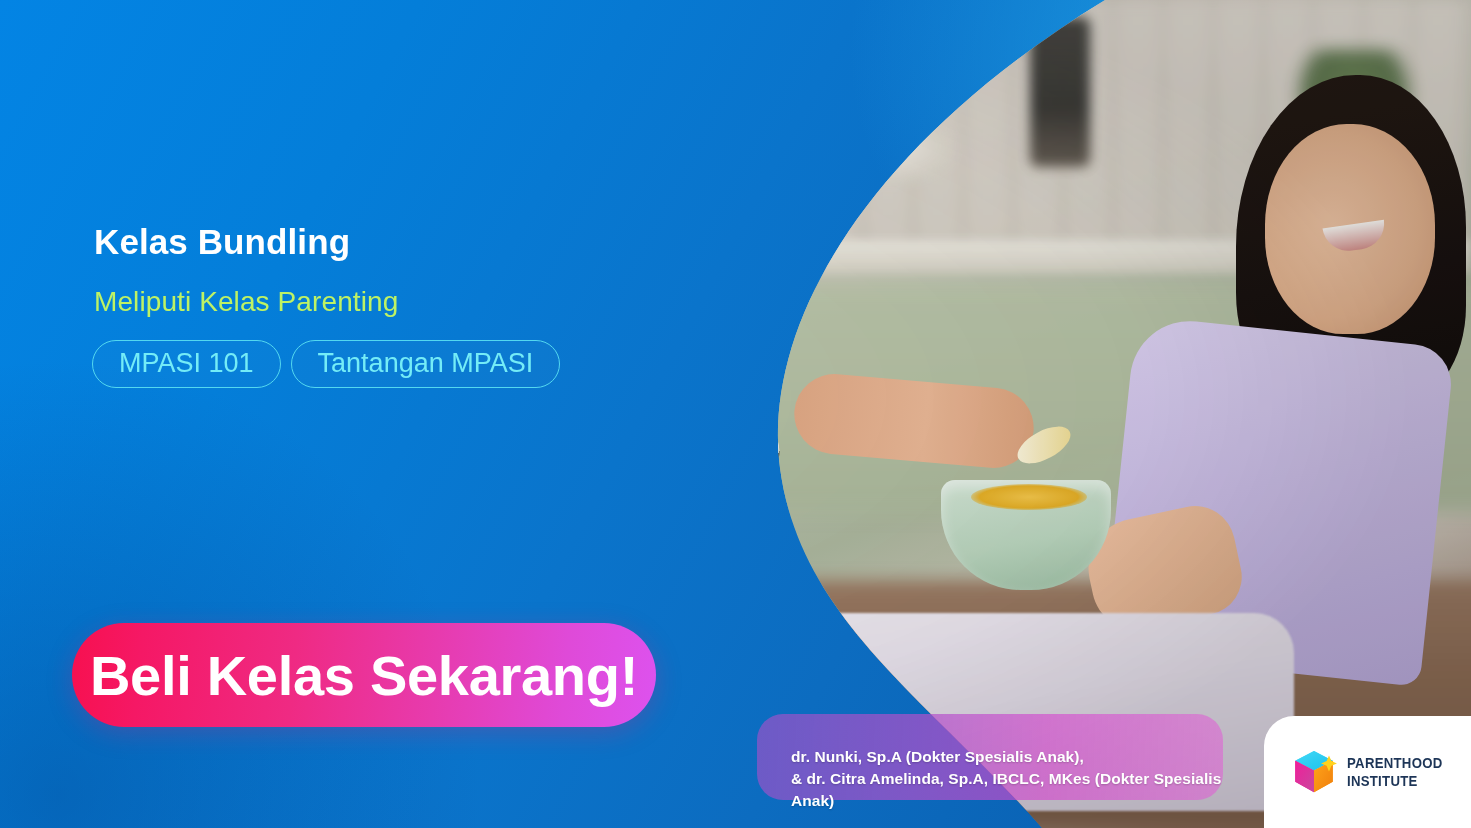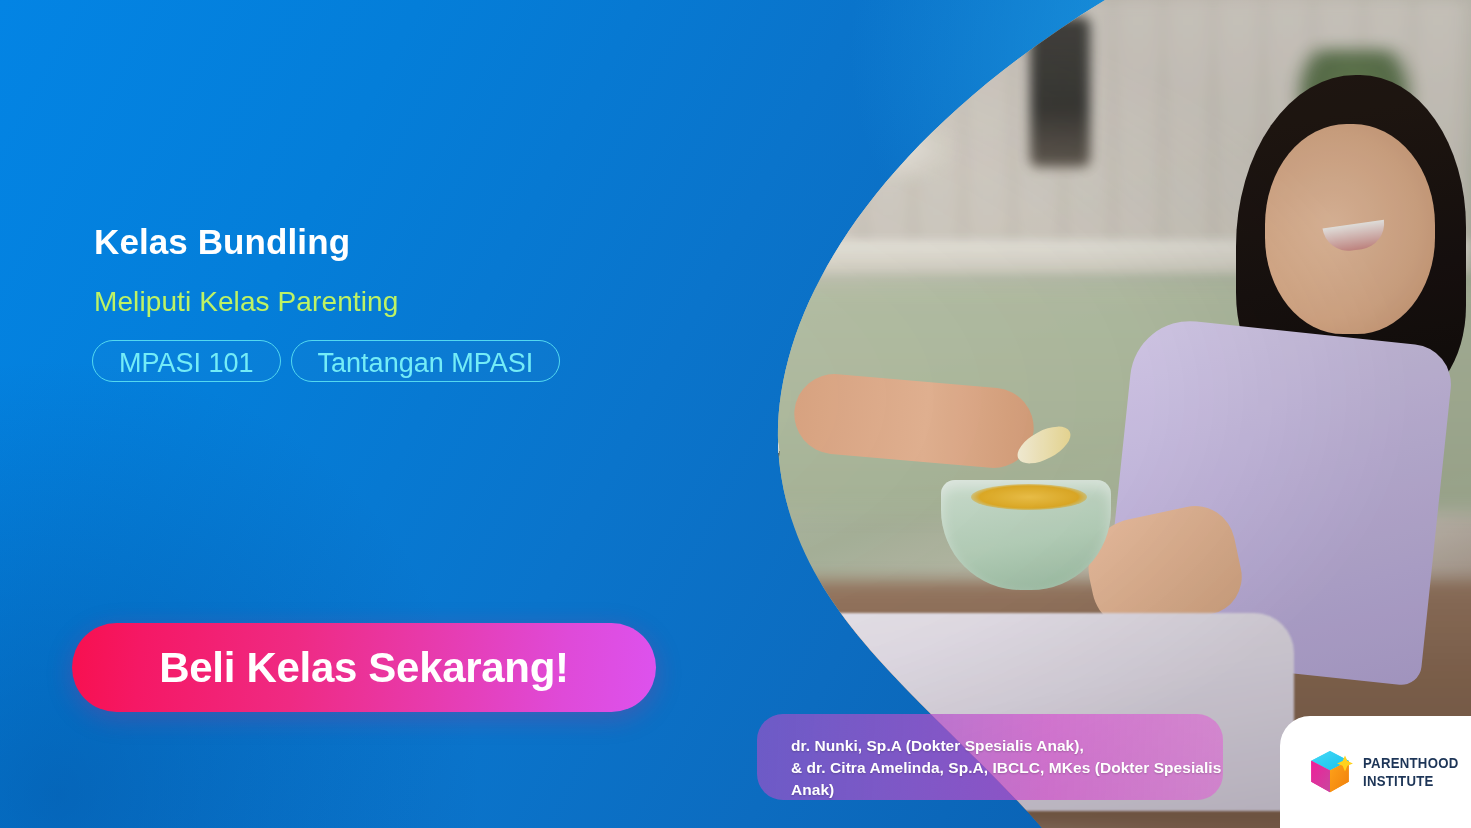--- a/index.html
+++ b/index.html
@@ -332,73 +332,73 @@
     display: flex;
     gap: 10px;
     margin-top: 22px;
     margin-left: 0;
   }
   .pill {
     border: 1.6px solid #53d8f0;
     border-radius: 999px;
     color: #74ecf7;
     font-size: 27px;
-    padding: 8px 26px 4px 26px;
+    padding: 8px 26px 10px 26px;
     line-height: 1.05;
     white-space: nowrap;
     background: rgba(255,255,255,0.02);
   }
 
   .cta {
     position: absolute;
     left: 72px;
     top: 623px;
     width: 584px;
-    height: 89px;
+    height: 104px;
     border: none;
     border-radius: 999px;
     background: linear-gradient(95deg, #f7104f 0%, #f51865 12%, #ef2a83 38%, #e73bae 62%, #df4ad8 84%, #dd52ee 100%);
     color: #ffffff;
     font-family: "Liberation Sans", sans-serif;
-    font-size: 42px;
+    font-size: 56px;
     font-weight: bold;
     letter-spacing: -0.3px;
     cursor: pointer;
     z-index: 6;
     box-shadow: 0 6px 26px rgba(224,30,120,0.25);
   }
 
   
   .credits {
     position: absolute;
     left: 757px;
     top: 714px;
     width: 466px;
     height: 86px;
     border-radius: 26px;
     background: linear-gradient(92deg, rgba(137,86,200,0.78) 0%, rgba(168,82,202,0.72) 28%, rgba(212,74,206,0.66) 62%, rgba(226,92,214,0.55) 100%);
-    padding: 21px 0 0 34px;
+    padding: 32px 0 0 34px;
     z-index: 6;
   }
   .credits p {
     margin: 0;
     color: #ffffff;
     font-size: 15.5px;
     font-weight: bold;
     line-height: 1.42;
     letter-spacing: .05px;
     text-shadow: 0 1px 2px rgba(0,0,0,.22);
   }
 
   
   .logo-card {
     position: absolute;
     right: 0;
     bottom: 0;
-    width: 191px;
+    width: 207px;
     height: 112px;
     background: #ffffff;
     border-radius: 30px 0 0 0;
     display: flex;
     align-items: center;
     gap: 9px;
     padding-left: 26px;
     z-index: 7;
   }
   .logo-mark { width: 48px; height: 48px; flex: 0 0 48px; }

